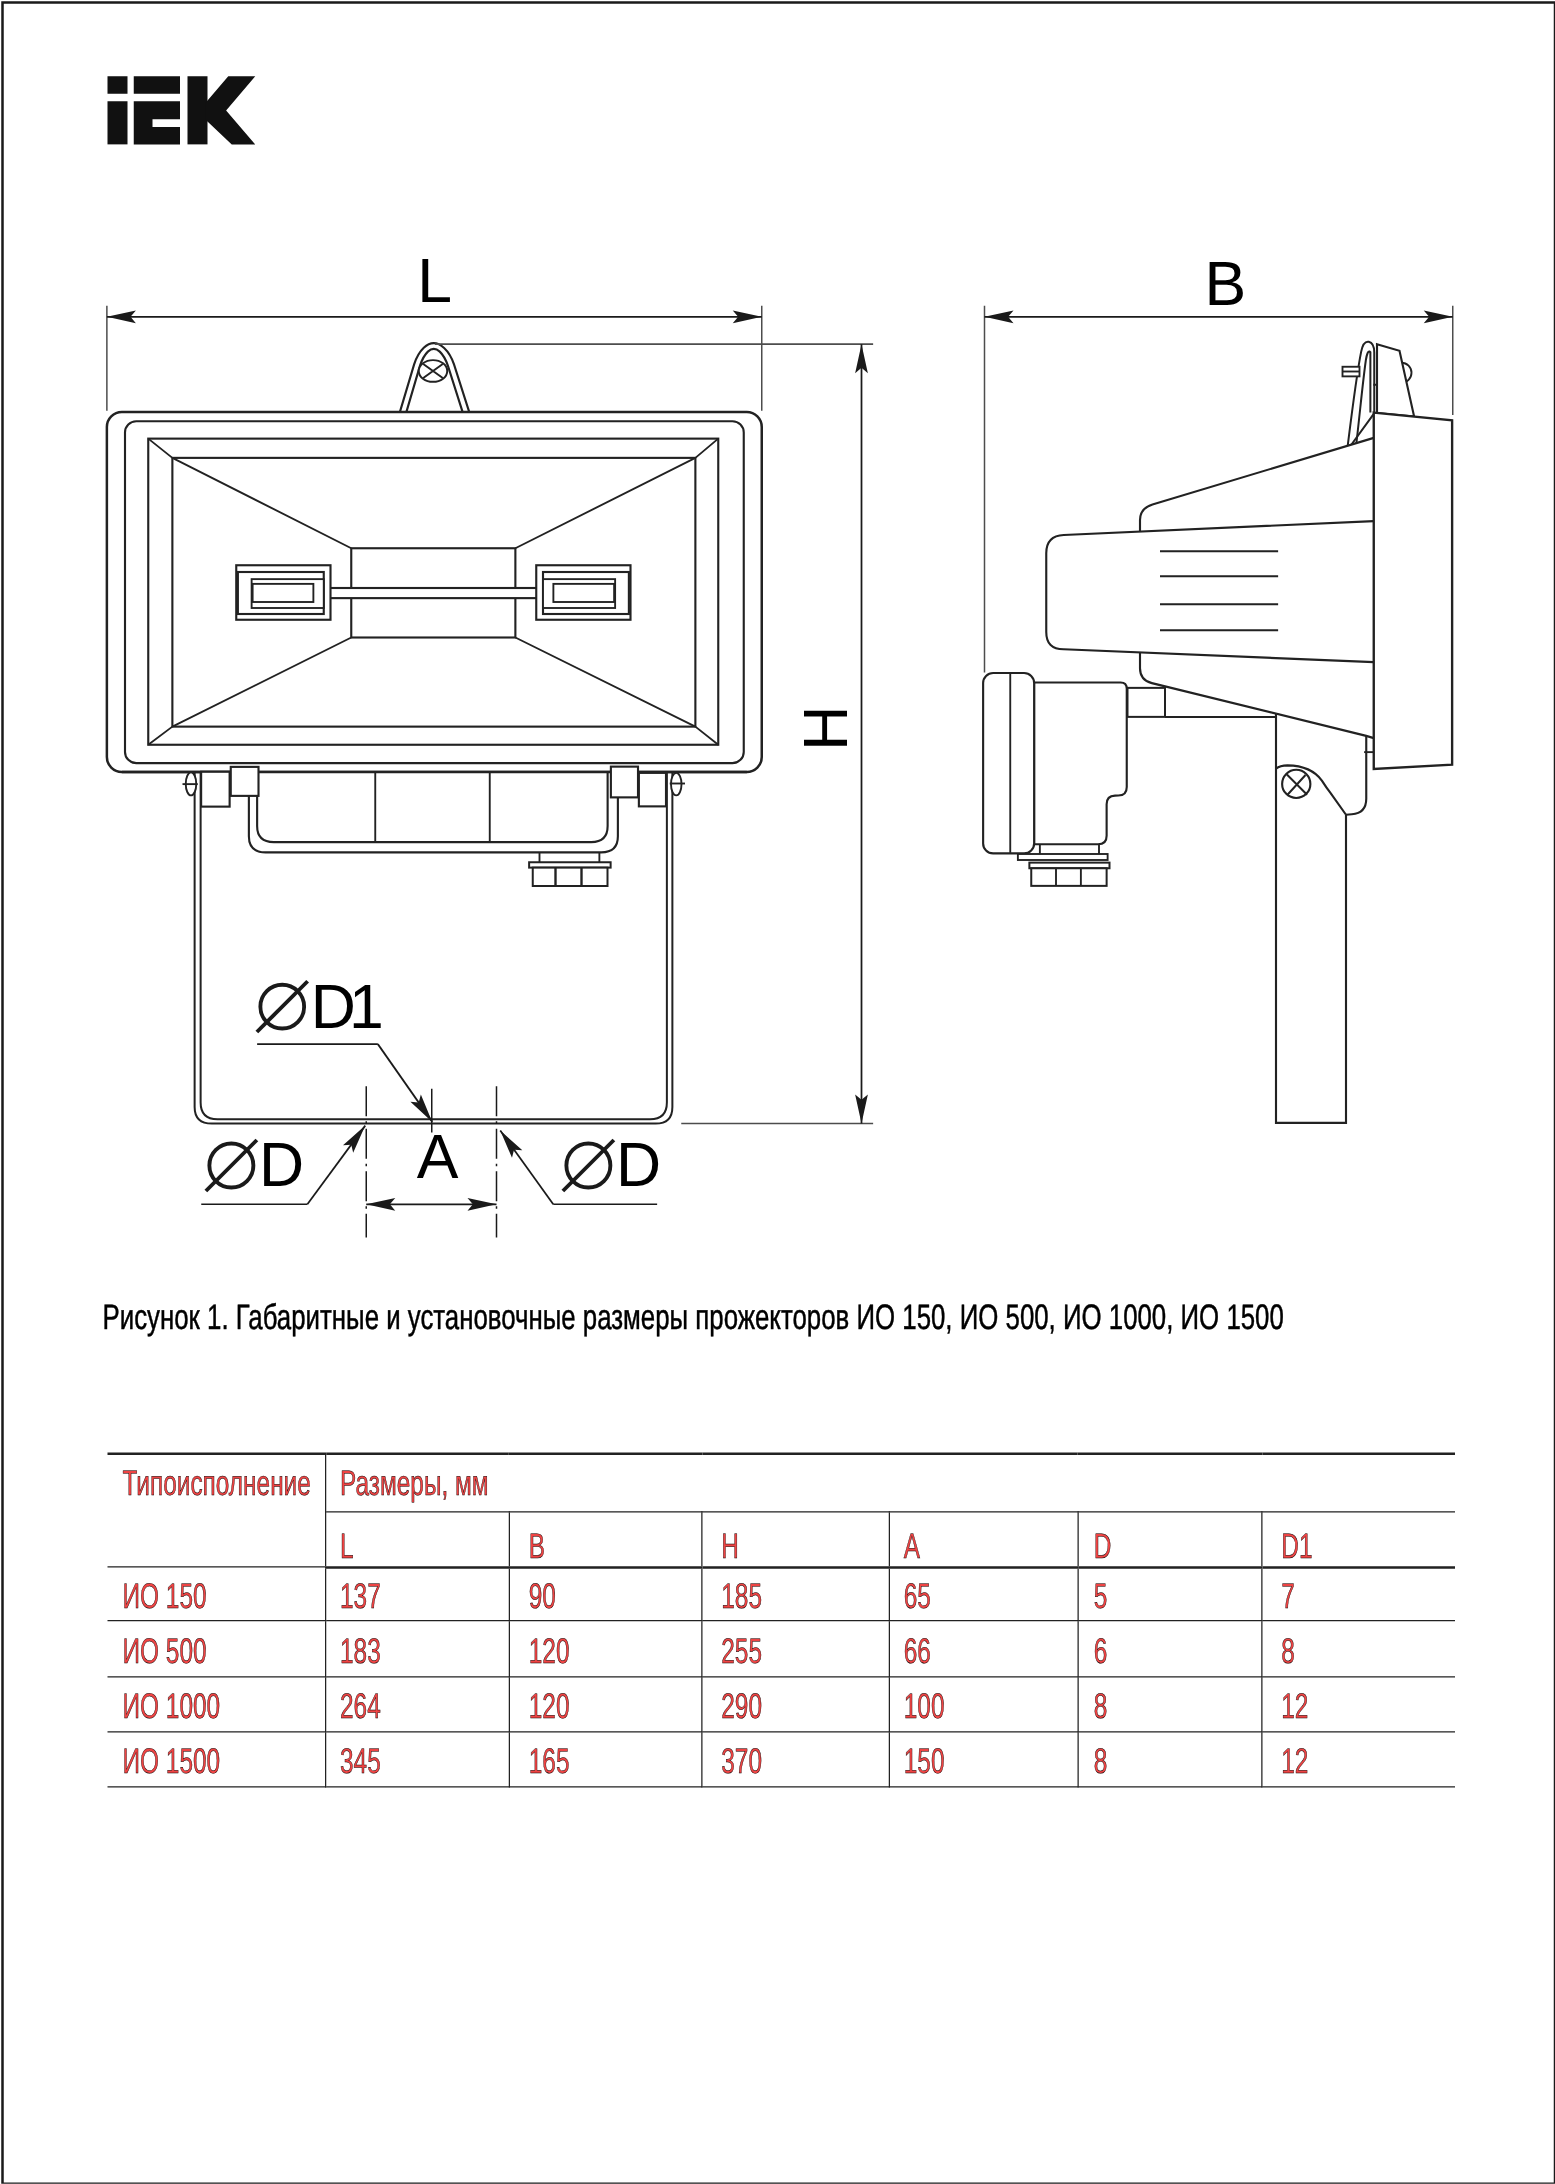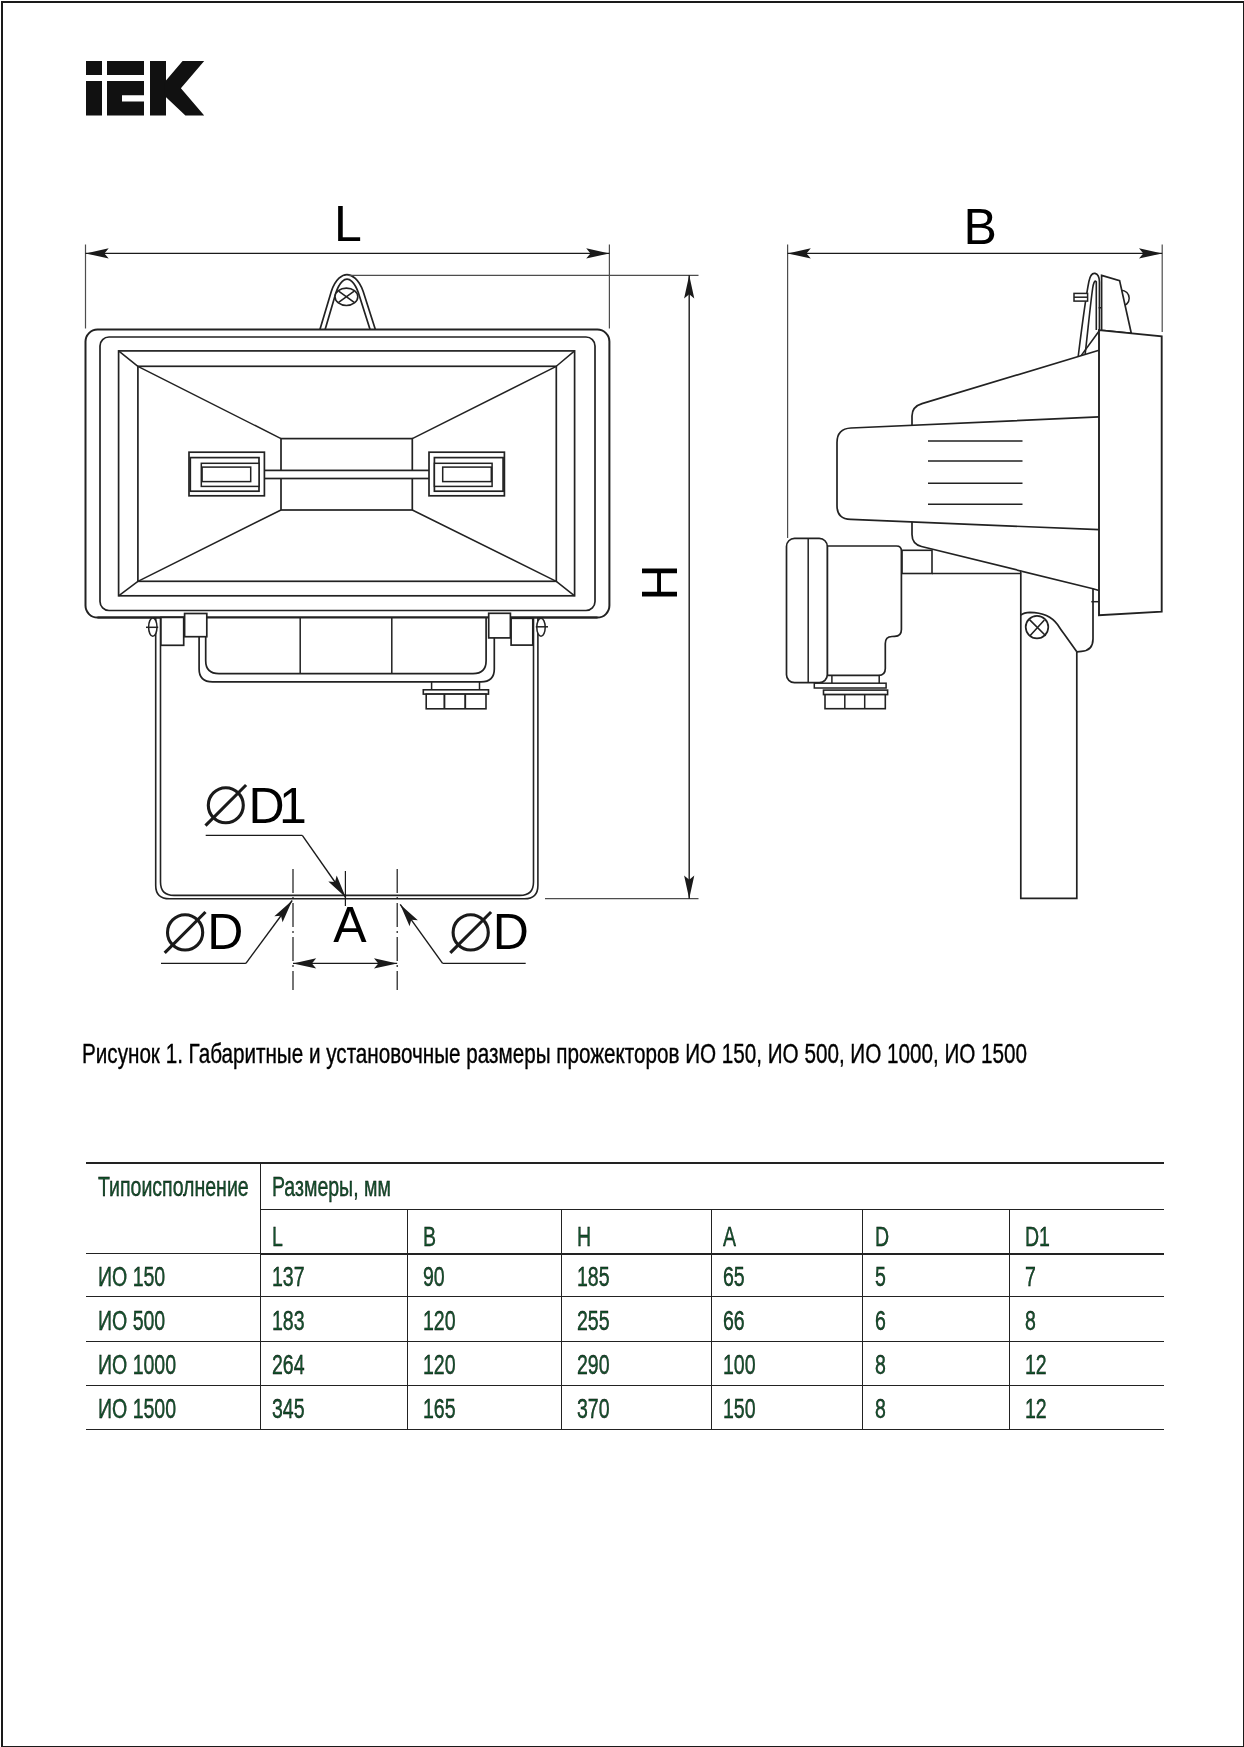--- a/index.html
+++ b/index.html
@@ -2,21 +2,21 @@
 <html><head>
 <meta charset="utf-8">
 <style>
 html,body{margin:0;padding:0;}
 body{width:1244px;height:1747px;background:#fff;font-family:"Liberation Sans",sans-serif;position:relative;overflow:hidden;}
 #frame{position:absolute;left:1px;top:1px;width:1240px;height:1743px;border:2.5px solid #1a1a1a;}
 #draw{position:absolute;left:0;top:0;}
 #caption{position:absolute;left:82px;top:1037.4px;font-size:28.3px;color:#000;white-space:nowrap;}
 .cy{display:inline-block;transform:scaleX(0.69);transform-origin:0 50%;-webkit-text-stroke:0.4px #000;white-space:nowrap;}
 .cy73{display:inline-block;transform:scaleX(0.73);transform-origin:0 50%;-webkit-text-stroke:0.4px #000;white-space:nowrap;}
-#tbl{position:absolute;left:85.5px;top:1162px;border-collapse:collapse;table-layout:fixed;width:1078.5px;color:#14532d;}
+#tbl{position:absolute;left:85.5px;top:1162px;border-collapse:collapse;table-layout:fixed;width:1078.5px;color:#ef4444;}
 #tbl td{border:1.4px solid #222;padding:3px 0 0 11px;font-size:28.3px;font-weight:400;vertical-align:middle;overflow:hidden;}
 #tbl td.c1{padding-left:12px;border-left:none;}
 #tbl tr.h1 td{padding-top:0;}
 #tbl tr.h2 td{padding-top:10px;}
 #tbl td.p15{padding-left:15px;}
 #tbl td.p12{padding-left:12.5px;}
 #tbl td.le{border-right:none;}
 #tbl tr.h1 td{border-top:2.6px solid #222;}
 #tbl tr.h2 td{border-bottom:2.6px solid #222;}
 #tbl td.rsz{vertical-align:top;}

